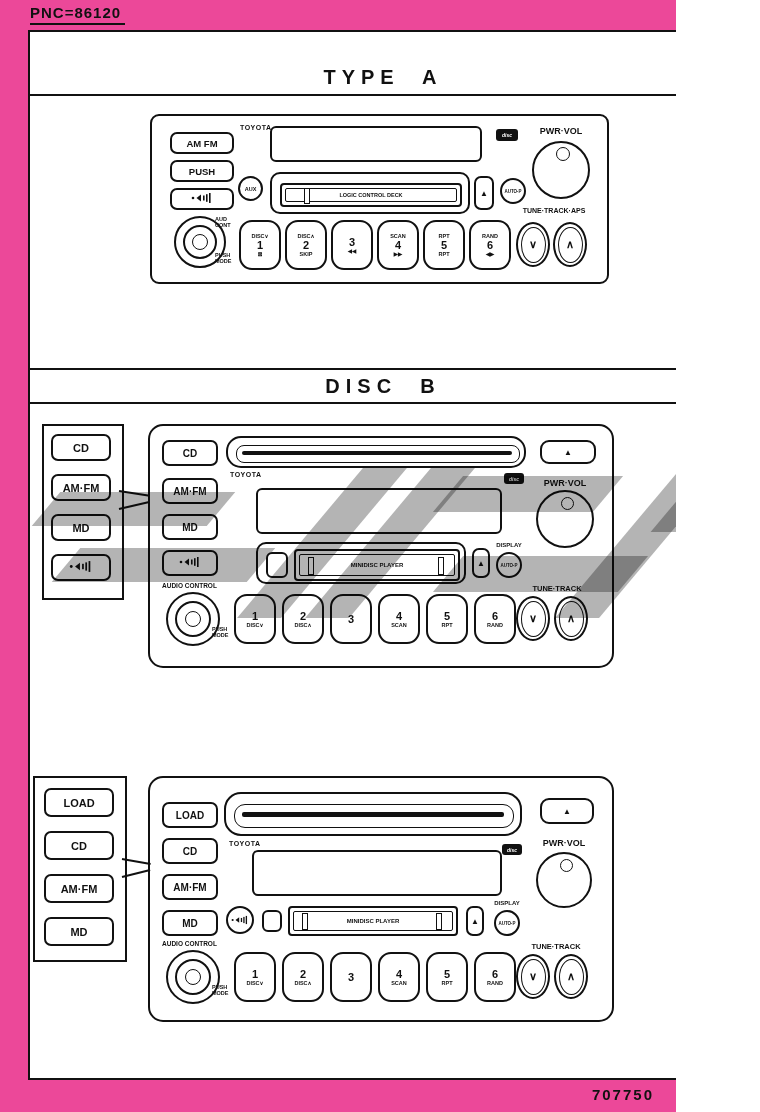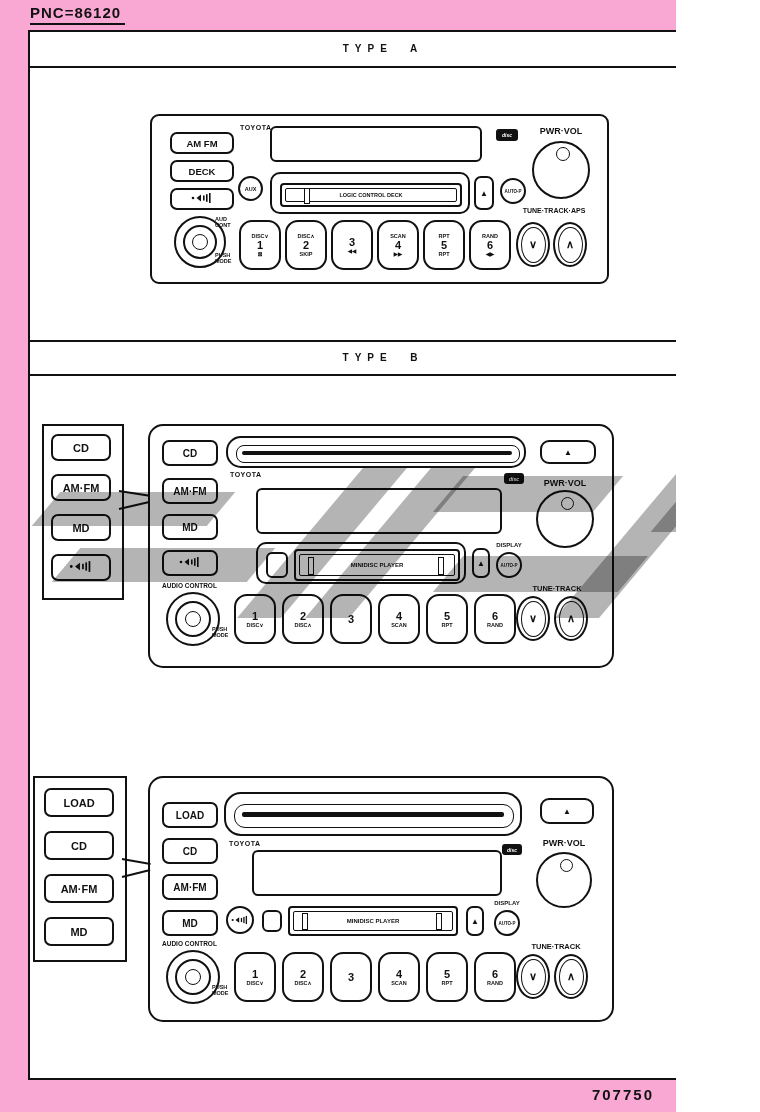--- a/index.html
+++ b/index.html
@@ -1,21 +1,21 @@
 <!DOCTYPE html>
 <html><head>
 <meta charset="utf-8">
 <style>
   html,body{margin:0;padding:0;background:#fff;}
-  .page{position:relative;width:676px;height:1112px;background:#f9a8d4;color:#111;
+  .page{position:relative;width:676px;height:1112px;background:#ec4899;color:#111;
         font-family:"Liberation Sans",sans-serif;overflow:hidden;}
   .abs{position:absolute;}
   .frame{position:absolute;left:28px;top:30px;width:706px;height:1046px;border:2px solid #111;background:#fff;}
   .band{position:absolute;left:0;width:100%;background:#fff;}
-  .band-title{font-weight:bold;font-size:10px;letter-spacing:6px;text-align:center;white-space:pre;}
+  .band-title{font-weight:bold;font-size:20px;letter-spacing:6px;text-align:center;white-space:pre;margin-top:28px;}
   .pnc{position:absolute;left:30px;top:4px;font-weight:bold;font-size:15px;letter-spacing:1px;
        border-bottom:2px solid #111;padding:0 4px 2px 0;}
   .figcode{position:absolute;right:22px;top:1086px;font-weight:bold;font-size:15px;letter-spacing:2px;}
   .unit{position:absolute;border:2px solid #111;border-radius:12px;background:#fff;z-index:2;}
   .panelbox{position:absolute;border:2px solid #111;background:#fff;z-index:2;}
   .btn{position:absolute;border:2px solid #111;border-radius:7px;background:#fff;
        display:flex;align-items:center;justify-content:center;font-weight:bold;box-sizing:border-box;}
   .circ{border-radius:50% !important;}
   .disp{position:absolute;border:2px solid #111;border-radius:6px;background:#fff;box-sizing:border-box;}
   .badge{position:absolute;background:#111;color:#fff;border-radius:3px;display:flex;align-items:center;
@@ -49,29 +49,29 @@
 </style>
 </head>
 <body>
 
 <div class="page">
 
   <div class="pnc">PNC=86120</div>
 
   <div class="frame">
     <div class="band band-title" style="top:0;height:34px;line-height:34px;border-bottom:2px solid #111;">TYPE  A</div>
-    <div class="band band-title" style="top:308px;height:32px;line-height:32px;border-top:2px solid #111;border-bottom:2px solid #111;">TYPE  B</div>
+    <div class="band band-title" style="top:308px;height:32px;line-height:32px;border-top:2px solid #111;border-bottom:2px solid #111;">DISC  B</div>
   </div>
 
   <div class="unit" style="left:150px;top:114px;width:455px;height:166px;border-radius:9px;">
     <div class="btn" style="left:18px;top:16px;width:64px;height:22px;font-size:9.5px;">
       <span>AM FM</span>
       </div>
     <div class="btn" style="left:18px;top:44px;width:64px;height:22px;font-size:9.5px;">
-      <span>DECK</span>
+      <span>PUSH</span>
       </div>
     <div class="btn" style="left:18px;top:72px;width:64px;height:22px;">
       <span>
         <svg width="22" height="12" viewBox="0 0 22 12">
             <circle cx="2" cy="6" r="1.3" fill="#111"></circle>
             <path d="M5.5 6 L10 2.5 L10 9.5 Z" fill="#111"></path>
             <rect x="12" y="3.5" width="1.6" height="5" fill="#111"></rect>
             <rect x="15" y="2.2" width="1.6" height="7.6" fill="#111"></rect>
             <rect x="18" y="1" width="1.6" height="10" fill="#111"></rect>
           </svg>

